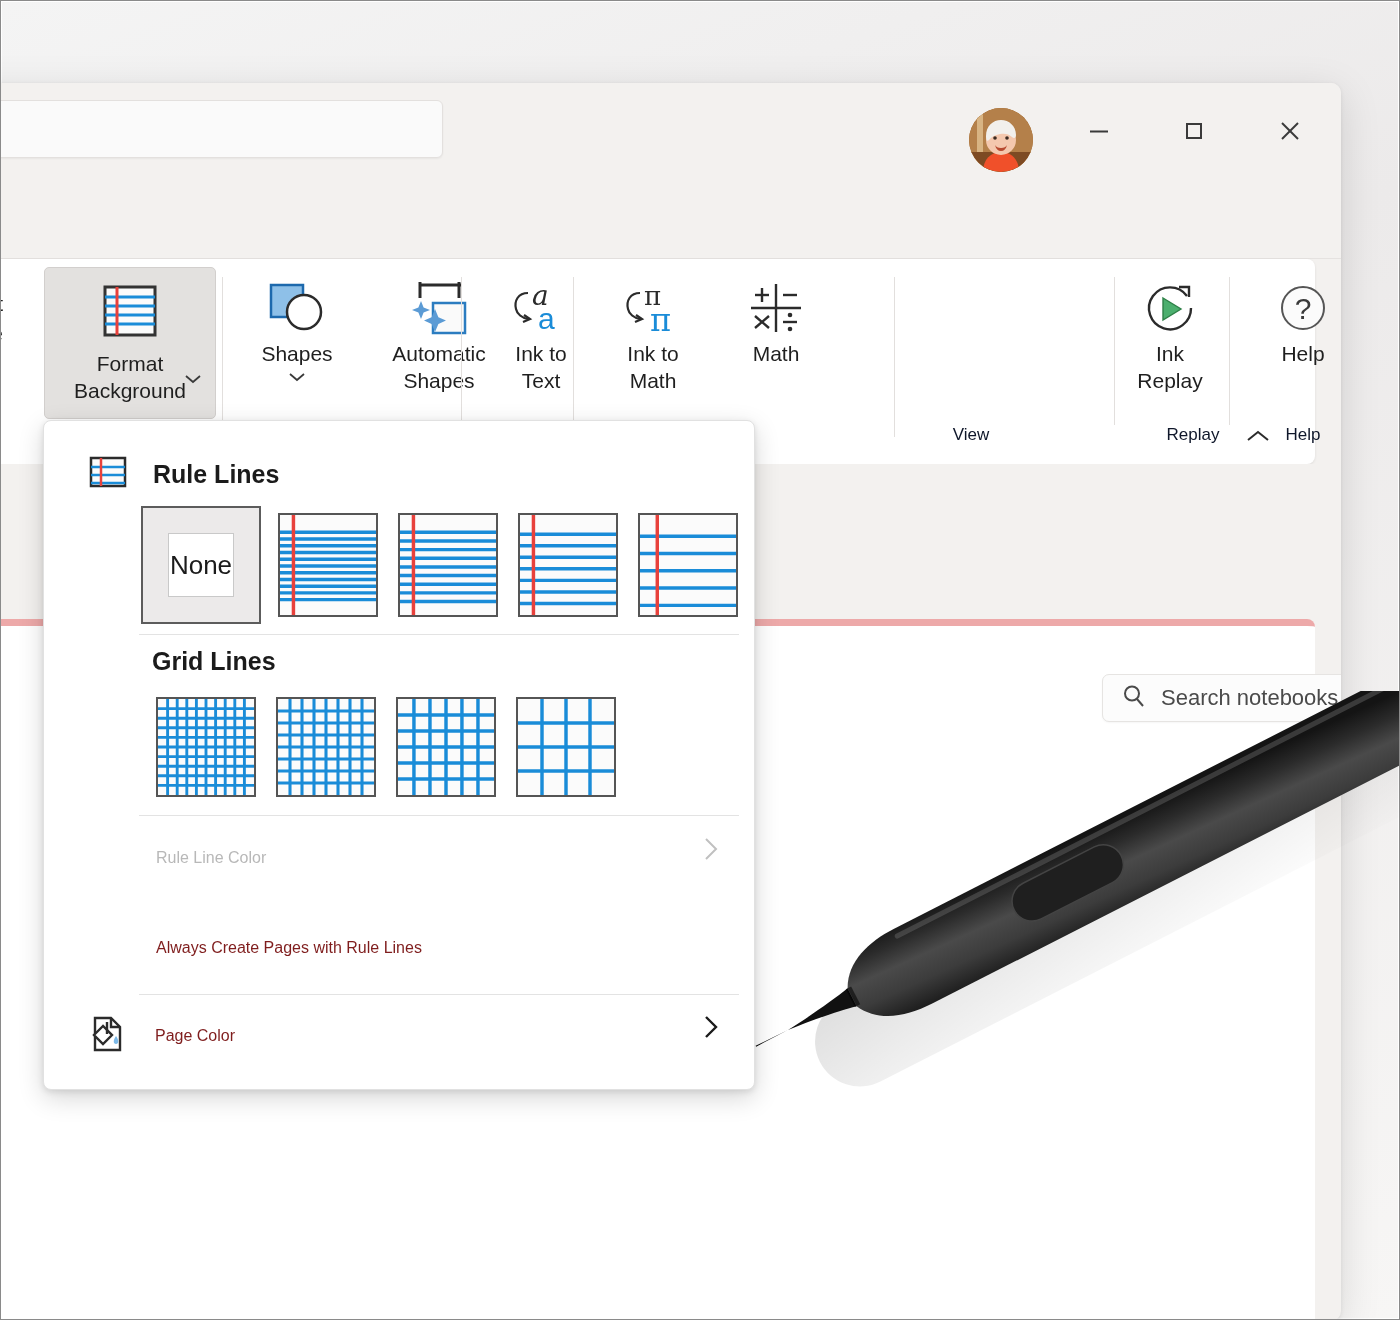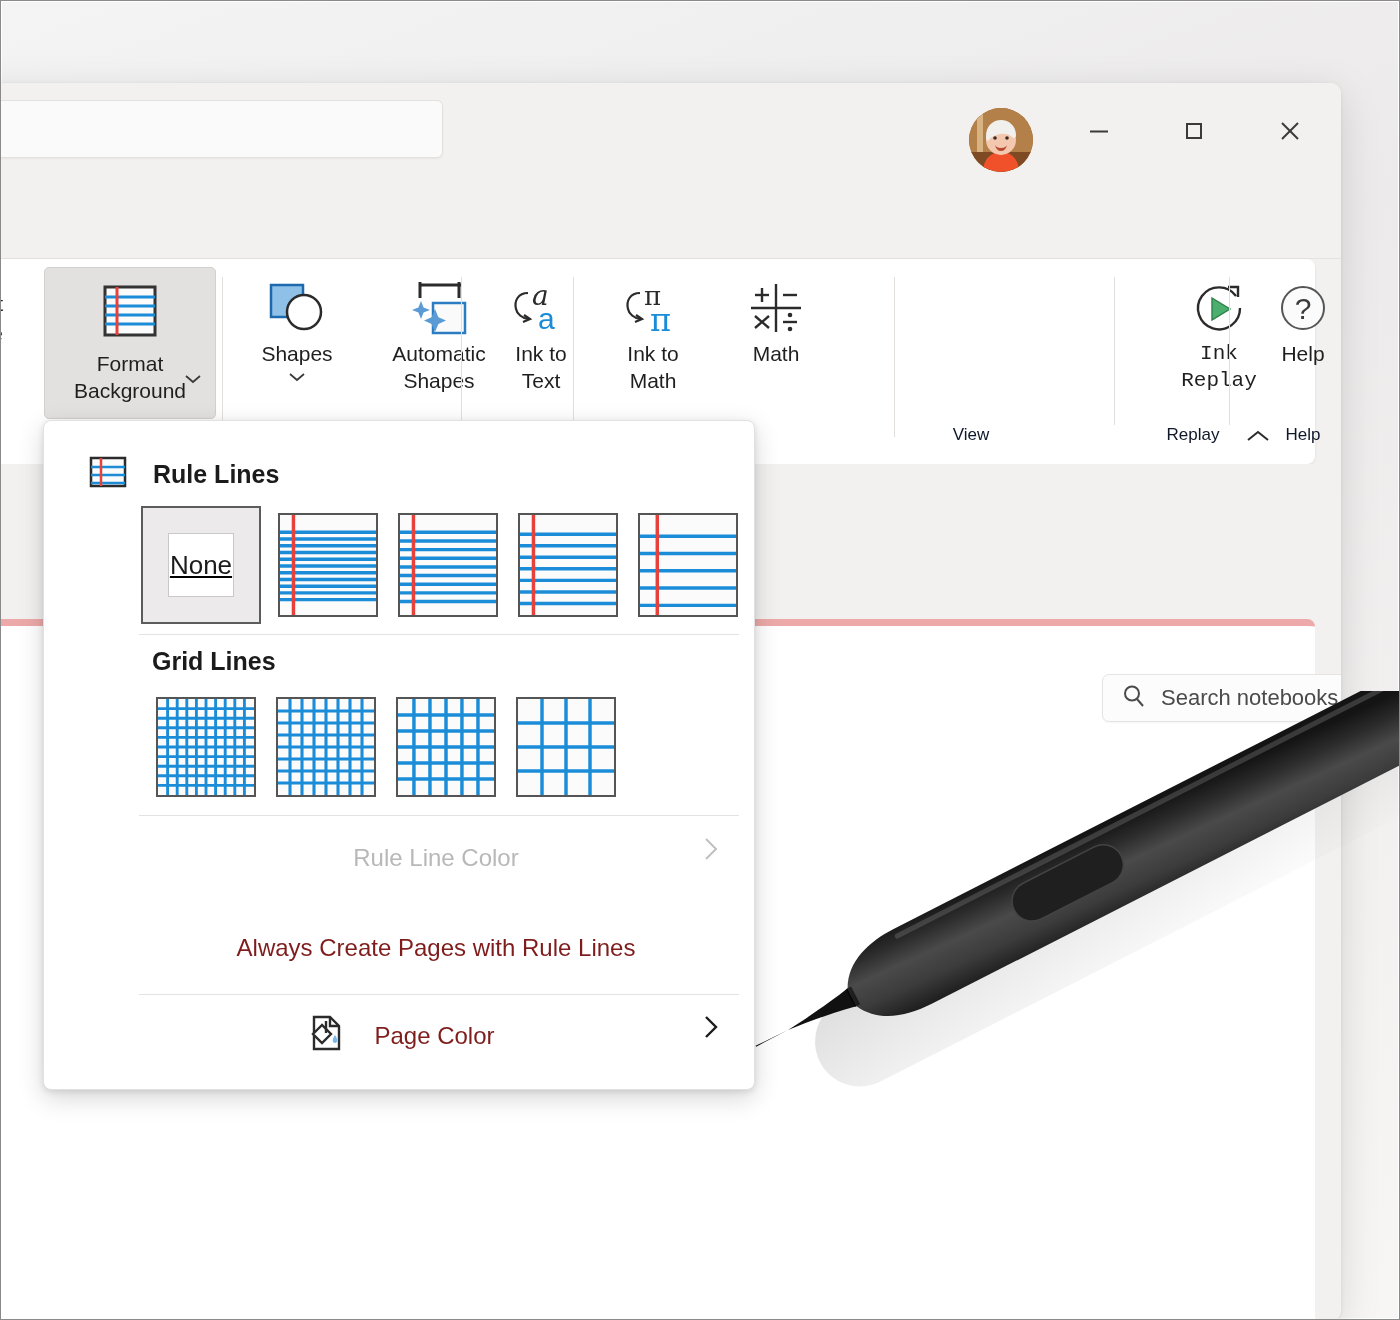--- a/index.html
+++ b/index.html
@@ -194,38 +194,36 @@
     position: absolute;
     border: 2px solid #555;
     background: #fbfbfb;
     overflow: hidden;
   }
   .thumb-none {
     position: absolute;
     background: #eceaea;
     border: 2px solid #5c5c5c;
     padding: 25px;
-    text-decoration: underline;
   }
   .thumb-none .inner {
     width: 100%; height: 100%;
     background: #fff;
     border: 1px solid #c9c9c9;
     display: flex; align-items: center; justify-content: center;
     font-size: 26px; color: #1b1b1b;
   }
   .dd-divider {
     position: absolute;
     height: 1px; background: #e3e3e3;
   }
   .dd-item {
     position: absolute;
     display: flex; align-items: center;
-    font-size: 24px;
-    justify-content: center;
+    font-size: 16px;
   }
   .dd-item .txt { color: #7f1d1d; }
   .dd-item.disabled .txt { color: #b8b8b8; }
   .dd-arrow {
     position: absolute;
     font-size: 28px; line-height: 1;
   }
   .dd-arrow.disabled { color: #c0c0c0; }
   .dd-arrow.enabled { color: #1b1b1b; }
 
@@ -398,21 +396,21 @@
           </div>
           <div class="lbl">Math</div>
         </div>
 
         <div class="rib-sep" style="left:1113px;"></div>
 
         <div class="rib-group-label" style="left:1130px; top:166px; width:120px;">View</div>
 
         <div class="rib-sep" style="left:1333px; top:18px; height:148px;"></div>
 
-        <div class="rib-btn" style="left:1373px; width:130px; height:152px;font-family:Liberation Mono, monospace;">
+        <div class="rib-btn" style="left:1324px; width:130px; height:152px;">
           <div class="ico">
             <svg width="58" height="56" viewBox="0 0 58 56">
               <path d="M46 16a21 21 0 1 0 4 12" fill="none" stroke="#2b2b2b" stroke-width="2.4"></path>
               <path d="M38 7h10v10" fill="none" stroke="#2b2b2b" stroke-width="2.4"></path>
               <path d="M22 18l18 11-18 11z" fill="#4caf6e" stroke="#2e8047" stroke-width="1.4"></path>
             </svg>
           </div>
           <div class="lbl">Ink
 Replay</div>
         </div>

